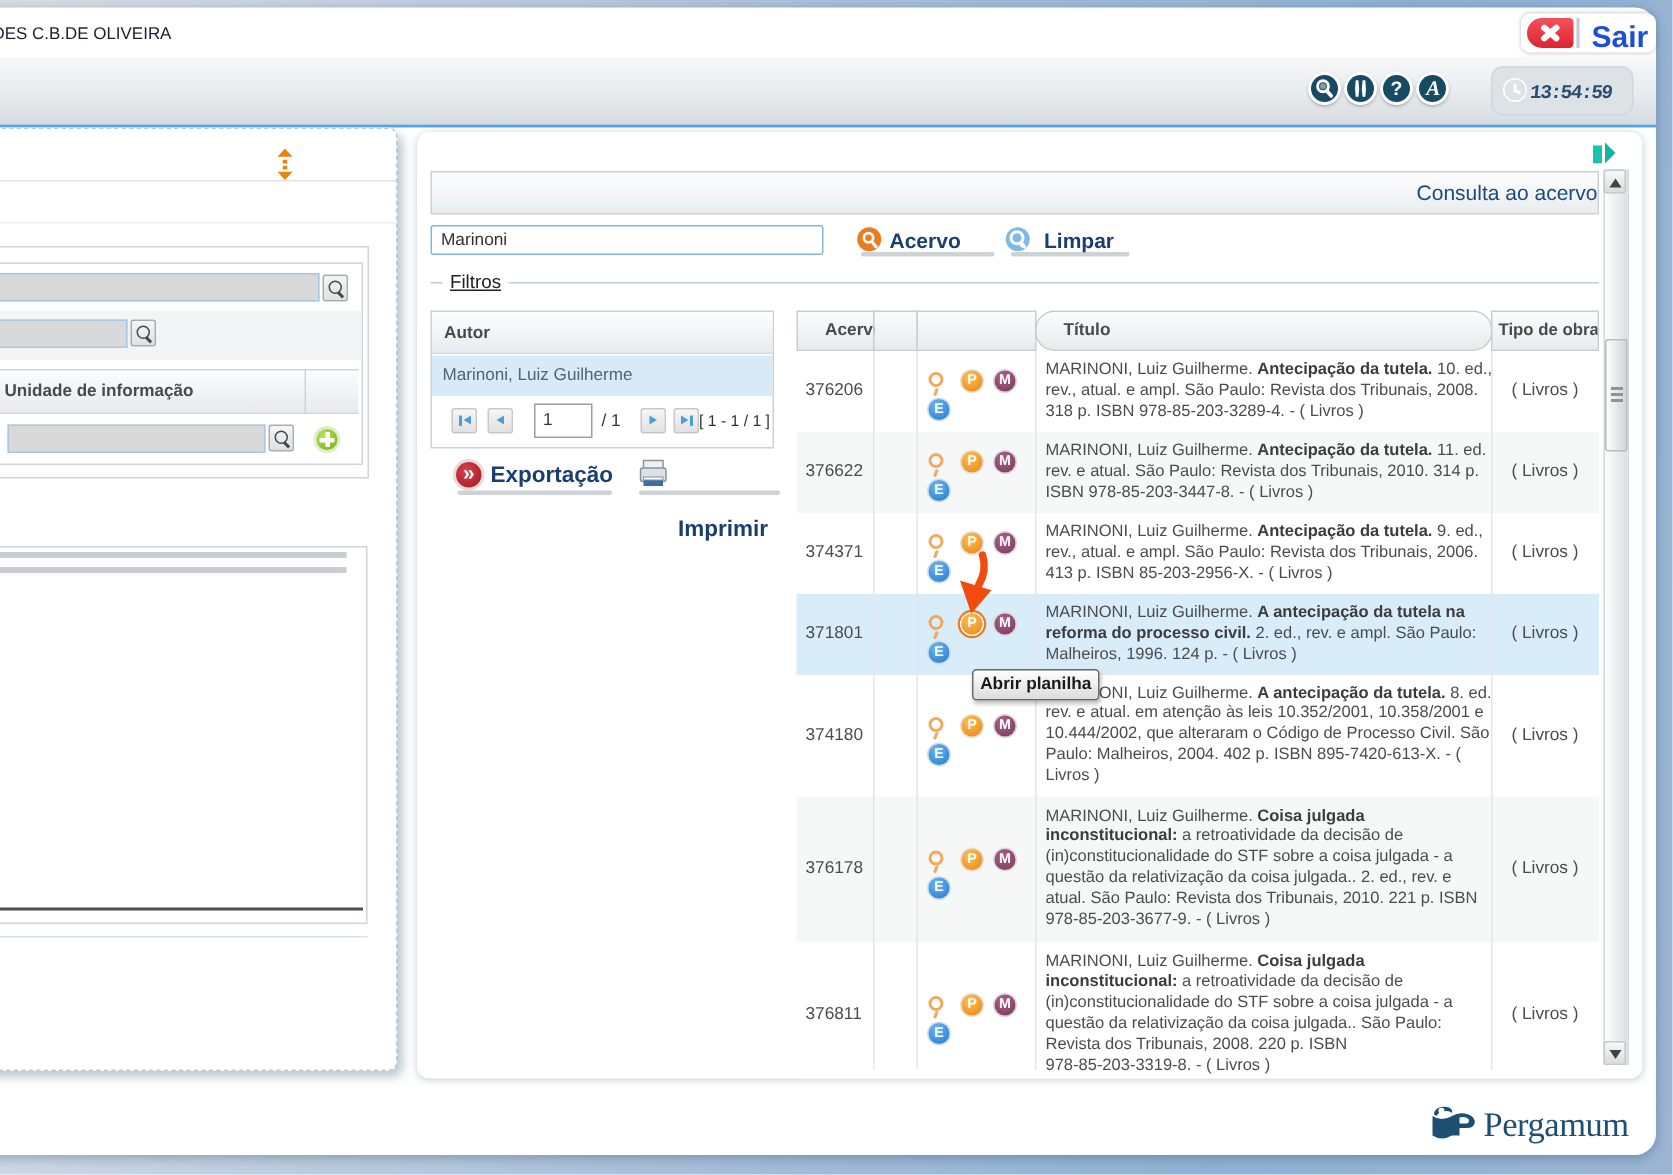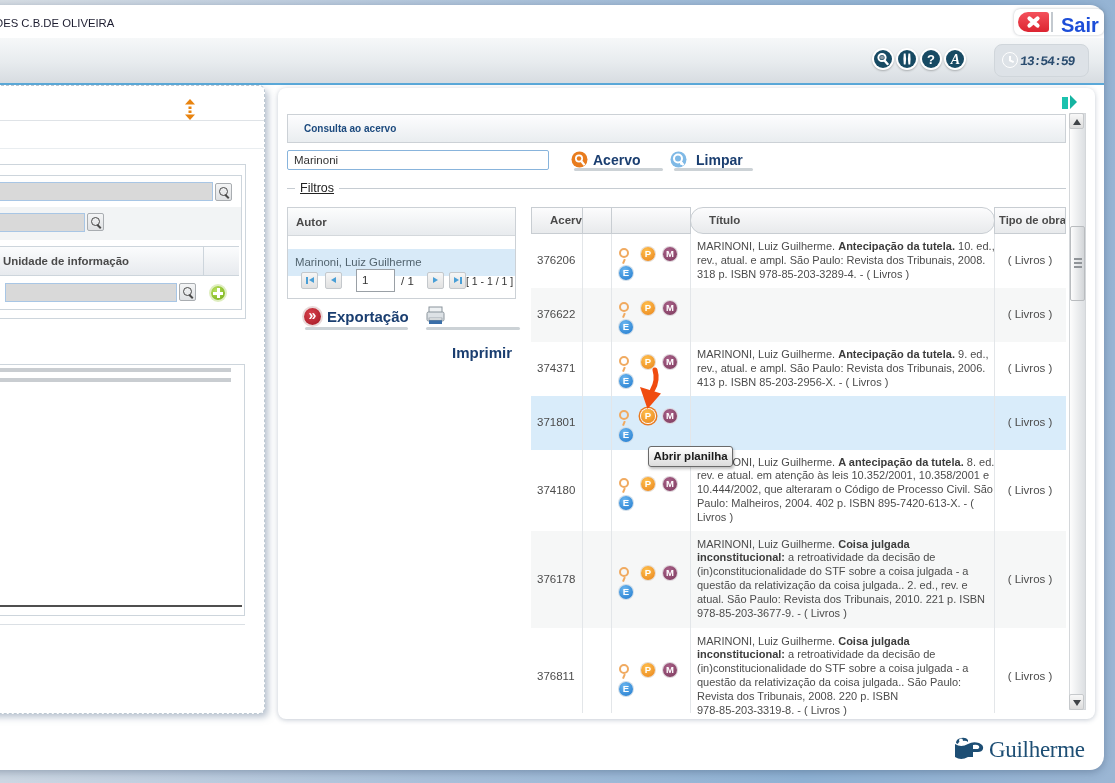--- a/index.html
+++ b/index.html
@@ -49,33 +49,33 @@
 #plusbtn { position:absolute; width:14px; height:14px; border-radius:50%;
   background:radial-gradient(circle at 35% 30%, #b8e05e, #72ab12); box-shadow:0 0 0 2px #dfeec0; }
 #plusbtn:before { content:""; position:absolute; left:2px; top:6px; width:10px; height:2.5px; background:#fff; }
 #plusbtn:after { content:""; position:absolute; left:6px; top:2px; width:2.5px; height:10px; background:#fff; }
 .bar { position:absolute; height:4px; background:#c9cdd1; }
 
 #rpanel { position:absolute; left:278px; top:88px; width:817px; height:631px; background:#fff;
   border-radius:8px; box-shadow:0 1px 5px rgba(60,80,110,.3); overflow:hidden; }
 #consultahdr { position:absolute; left:9px; top:26px; width:779px; height:29px;
   background:linear-gradient(#fdfdfe,#e9edf0); border:1px solid #ccd1d6;
-  text-align:left; text-indent:16px; line-height:27px; font-size:10px; font-weight:bold; color:#1c4a7e; }
+  text-align:right; text-indent:16px; line-height:27px; font-size:14px; font-weight:normal; color:#1c4a7e; }
 #searchinput { position:absolute; left:9px; top:62px; width:262px; height:20px; background:#fff;
   border:1px solid #88b4dc; border-radius:2px; font-size:11.5px; color:#333; line-height:19px; padding-left:6px; }
 .btnlink { position:absolute; font-size:14px; font-weight:bold; color:#1a3e70; }
 .btnline { position:absolute; height:2.5px; background:#ccd2d6; border-radius:2px; }
 #filtline { position:absolute; left:9px; top:100px; width:779px; height:1px; background:#c6ccd2; }
 #filttxt { position:absolute; left:17px; top:93px; background:#fff; padding:0 5px; font-size:12.5px;
   color:#222; text-decoration:underline; }
 #autorbox { position:absolute; left:9px; top:119px; width:229px; height:92px; border:1px solid #ccd1d6; }
 #autorbox .ahdr { position:absolute; left:0; top:0; width:100%; height:28px;
   background:linear-gradient(#fcfdfd,#e8ebee); border-bottom:1px solid #d4d8dc;
   font-size:11.5px; font-weight:bold; color:#4a4a4a; line-height:28px; padding-left:8px; }
-#autorbox .arow { position:absolute; left:0; top:41px; width:100%; height:27px; background:#d8eaf8;
+#autorbox .arow { position:absolute; left:0; top:29px; width:100%; height:27px; background:#d8eaf8;
   font-size:11.4px; color:#52646f; line-height:27px; padding-left:7px; }
 .pgbtn { position:absolute; width:17px; height:17px; background:linear-gradient(#f6f6f6,#e1e1e1);
   border:1px solid #c4c8cc; border-radius:2px; }
 .arr { position:absolute; width:0; height:0; border-style:solid; }
 .pgbar { position:absolute; width:2px; height:7px; background:#4a9fd6; }
 
 #rtable { position:absolute; left:253px; top:119px; width:535px; height:506px; }
 .th { position:absolute; top:0; height:27px; background:linear-gradient(#fcfcfd,#e8eaec);
   border:1px solid #c8cdd2; font-size:11.5px; font-weight:bold; color:#4a4a4a; line-height:25px; padding-left:18px; white-space:nowrap; }
 .row { position:absolute; left:0; width:535px; }
@@ -261,20 +261,21 @@
       <div class="tipo">( Livros )</div>
     </div>
     <div class="row" style="top:81px; height:54px; background:#f6f7f7;">
       <div class="num">376622</div>
       <div class="icons">
           <div class="ic-lupa"></div>
           <div class="ic ic-p">P</div>
           <div class="ic ic-m">M</div>
           <div class="ic ic-e">E</div>
         </div>
+      <div class="tit">MARINONI, Luiz Guilherme. <b>Antecipação da tutela.</b> 11. ed.<br>rev. e atual. São Paulo: Revista dos Tribunais, 2010. 314 p.<br>ISBN 978-85-203-3447-8. - ( Livros )</div>
       <div class="tipo">( Livros )</div>
     </div>
     <div class="row" style="top:135px; height:54px; background:#fff;">
       <div class="num">374371</div>
       <div class="icons">
           <div class="ic-lupa"></div>
           <div class="ic ic-p">P</div>
           <div class="ic ic-m">M</div>
           <div class="ic ic-e">E</div>
         </div>
@@ -282,20 +283,21 @@
       <div class="tipo">( Livros )</div>
     </div>
     <div class="row" style="top:189px; height:54px; background:#d9ecfa;">
       <div class="num">371801</div>
       <div class="icons">
           <div class="ic-lupa"></div>
           <div class="ic ic-p" style="box-shadow:0 0 0 1px #fff, 0 0 0 2.5px #e87a20;">P</div>
           <div class="ic ic-m">M</div>
           <div class="ic ic-e">E</div>
         </div>
+      <div class="tit">MARINONI, Luiz Guilherme. <b>A antecipação da tutela na<br>reforma do processo civil.</b> 2. ed., rev. e ampl. São Paulo:<br>Malheiros, 1996. 124 p. - ( Livros )</div>
       <div class="tipo">( Livros )</div>
     </div>
     <div class="row" style="top:243px; height:81px; background:#fff;">
       <div class="num">374180</div>
       <div class="icons">
           <div class="ic-lupa"></div>
           <div class="ic ic-p">P</div>
           <div class="ic ic-m">M</div>
           <div class="ic ic-e">E</div>
         </div>
@@ -347,14 +349,14 @@
   <div id="tooltip">Abrir planilha</div>
 </div>
 <div id="logo">
   <svg width="34" height="28">
       <path d="M3 8 Q3 4 8 3 Q13 2 15 5 L15 7 Q13 5 9 6 Q5 7 5 9 Z" fill="#1d4e74"></path>
       <path d="M2 9 Q8 13 15 9 L15 22 Q8 26 2 22 Z" fill="#1d4e74"></path>
       <path d="M15 9 Q20 6 26 8 Q31 10 30 14 Q29 17 25 17 L20 17 L20 22 L15 22 Z" fill="#1d4e74"></path>
       <path d="M20 10 Q24 9 26 11 Q27 13 25 14 L20 14 Z" fill="#fff"></path>
       <circle cx="8" cy="5.5" r="2" fill="#fff"></circle>
     </svg>
-  <div class="txt">Guilherme</div>
+  <div class="txt">Pergamum</div>
 </div>
 
 </body></html>

